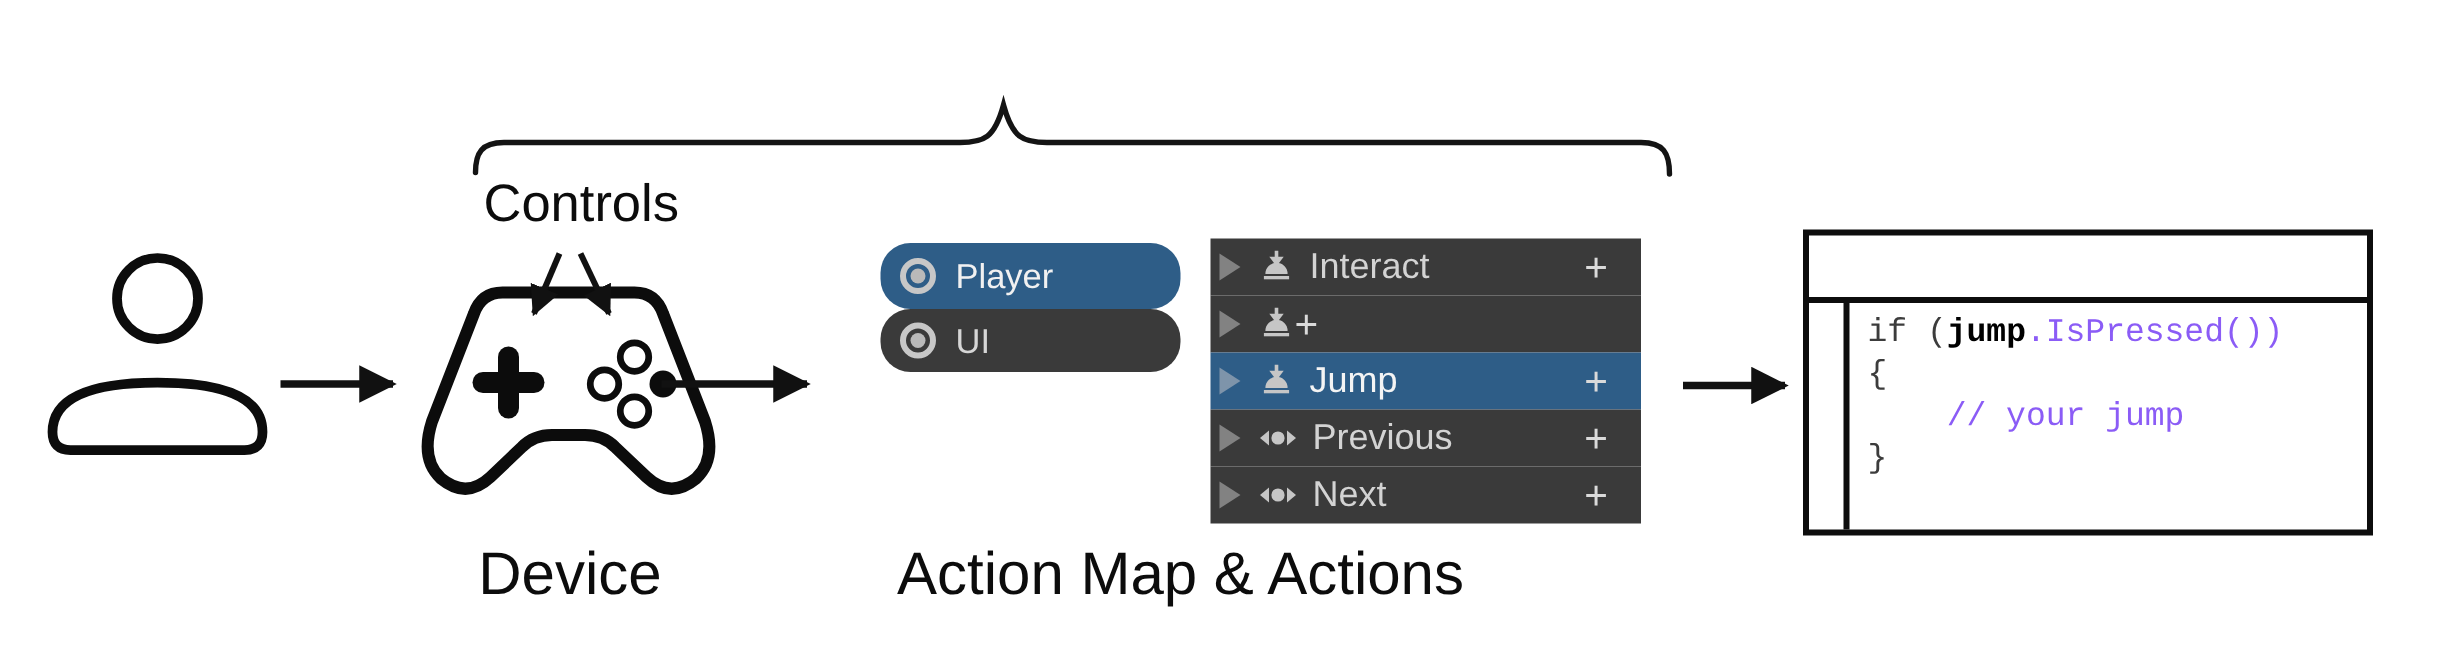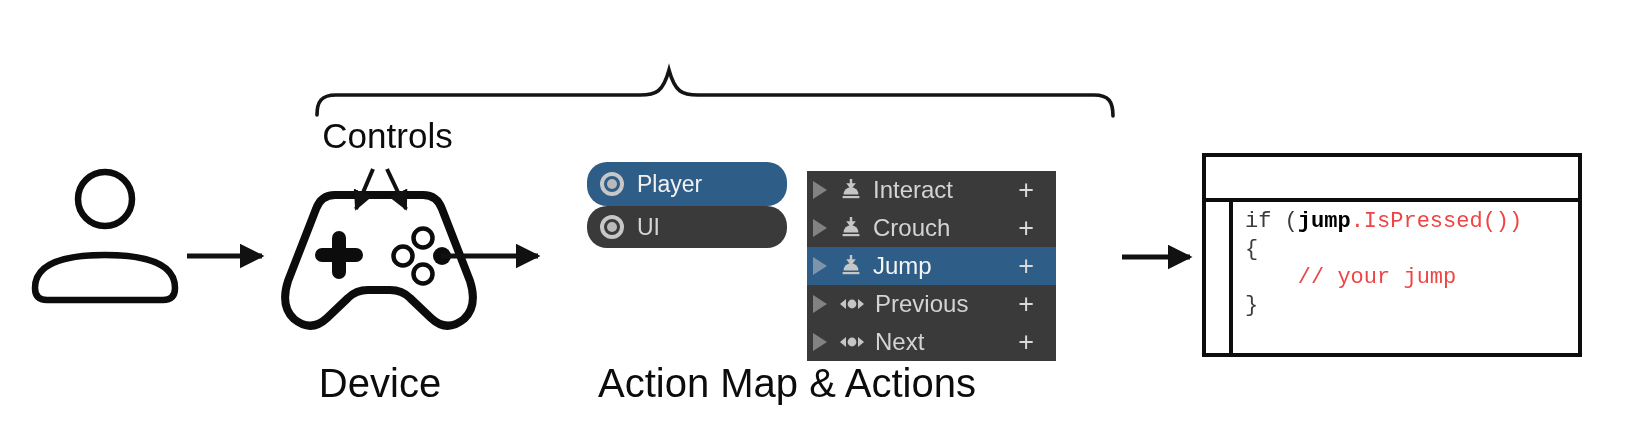--- a/index.html
+++ b/index.html
@@ -26,41 +26,41 @@
   .map-panel{left:587px;top:162px;width:200px;height:86px;z-index:2;}
   .mrow{display:flex;align-items:center;background:#3a3a3a;height:42px;padding-left:13px;box-sizing:border-box;cursor:default;border-radius:20px;}
   .mrow.selected{background:#2e5d87;height:44px;}
   .ring-icon{width:24px;height:24px;border:4px solid #c7c7c7;border-radius:50%;box-sizing:border-box;
              display:flex;align-items:center;justify-content:center;flex:none;}
   .ring-inner{width:10px;height:10px;border-radius:50%;background:#b9b9b9;}
   .mlabel{margin-left:13px;font-size:23px;color:#d6d6d6;}
   .mrow.selected .mlabel{color:#f1f1f1;}
 
   
-  .actions-panel{left:807px;top:159px;width:249px;height:190px;z-index:2;margin-top:12px;}
+  .actions-panel{left:807px;top:159px;width:287px;height:190px;z-index:2;}
   .arow{display:flex;align-items:center;background:#3a3a3a;height:38px;padding:0 22px 0 6px;box-sizing:border-box;cursor:default;}
   .arow.selected{background:#2e5d87;}
   .fold{width:0;height:0;border-left:14px solid #828282;border-top:9px solid transparent;border-bottom:9px solid transparent;flex:none;}
   .arow.selected .fold{border-left-color:#7e94aa;}
   .aicon{margin-left:12px;flex:none;}
   .aicon .g{fill:#c6c6c6;}
   .alabel{margin-left:10px;font-size:24px;color:#d3d3d3;flex:1;}
   .arow.selected .alabel{color:#f4f4f4;}
   .plus{font-size:27px;color:#dadada;line-height:20px;}
 
   
   .code-window{left:1202px;top:153px;width:380px;height:204px;border:4px solid #0d0d0d;box-sizing:border-box;
                background:#fff;z-index:2;}
   .codebar{height:41px;border-bottom:4px solid #0d0d0d;}
   .codebody{position:relative;height:151px;}
   .gutter{position:absolute;left:23px;top:0;bottom:0;width:4px;background:#0d0d0d;}
   pre.code{margin:0;position:absolute;left:39px;top:6px;font-family:"Liberation Mono",monospace;
            font-size:22px;line-height:28px;color:#3c3c3c;}
   .cb{font-weight:bold;color:#000;}
-  .cl{color:#ef4444;}
+  .cl{color:#8b5cf6;}
 </style>
 </head>
 <body>
 
 <div id="canvas">
 
 
   <div class="abs controls" style="left:300px;top:116px;width:175px;">Controls</div>
 
   <svg class="overlay" width="1635" height="434">
@@ -122,21 +122,20 @@
     </div>
 
     <div class="arow">
       <span class="fold"></span>
       <svg class="aicon" width="24" height="22" viewBox="0 0 22 22">
         <rect class="g" x="9.8" y="0" width="2.4" height="5"></rect>
           <polygon class="g" points="6.2,4.2 15.8,4.2 11,10.5"></polygon>
         <path class="g" d="M3.6,15.6 A7.4,7.4 0 0 1 18.4,15.6 Z"></path>
           <rect class="g" x="2.6" y="17" width="16.8" height="2.2"></rect>
       </svg>
-      <span class="alabel">Crouch</span>
       <span class="plus">+</span>
     </div>
 
     <div class="arow selected">
       <span class="fold"></span>
       <svg class="aicon" width="24" height="22" viewBox="0 0 22 22">
         <rect class="g" x="9.8" y="0" width="2.4" height="5"></rect>
           <polygon class="g" points="6.2,4.2 15.8,4.2 11,10.5"></polygon>
         <path class="g" d="M3.6,15.6 A7.4,7.4 0 0 1 18.4,15.6 Z"></path>
           <rect class="g" x="2.6" y="17" width="16.8" height="2.2"></rect>

